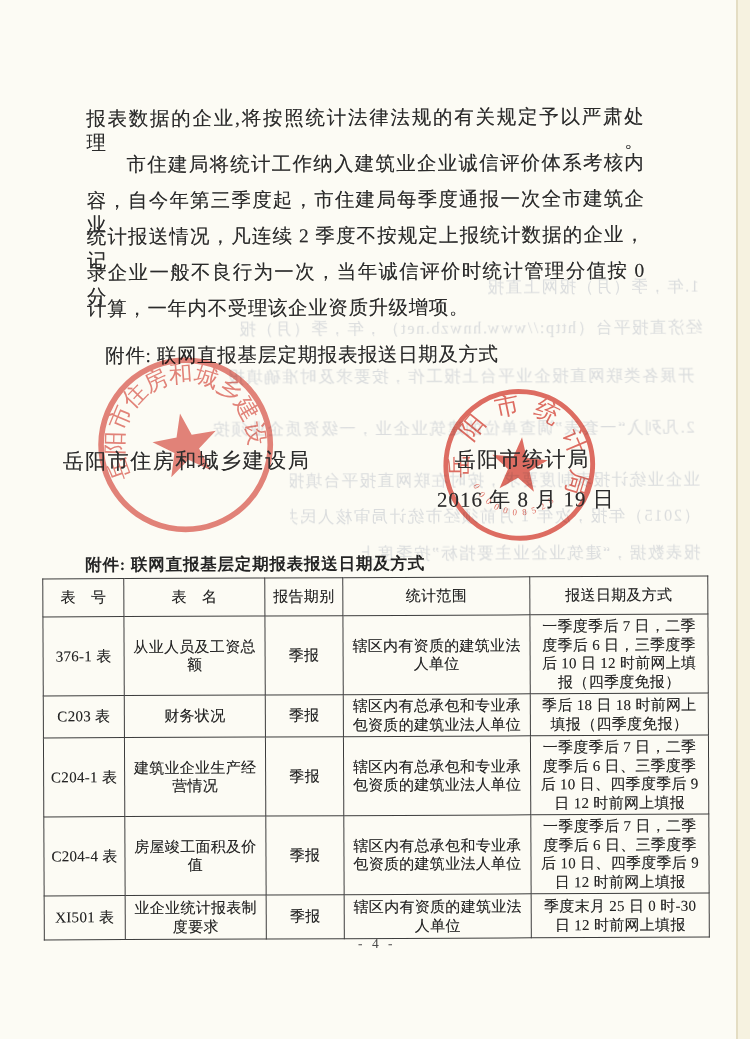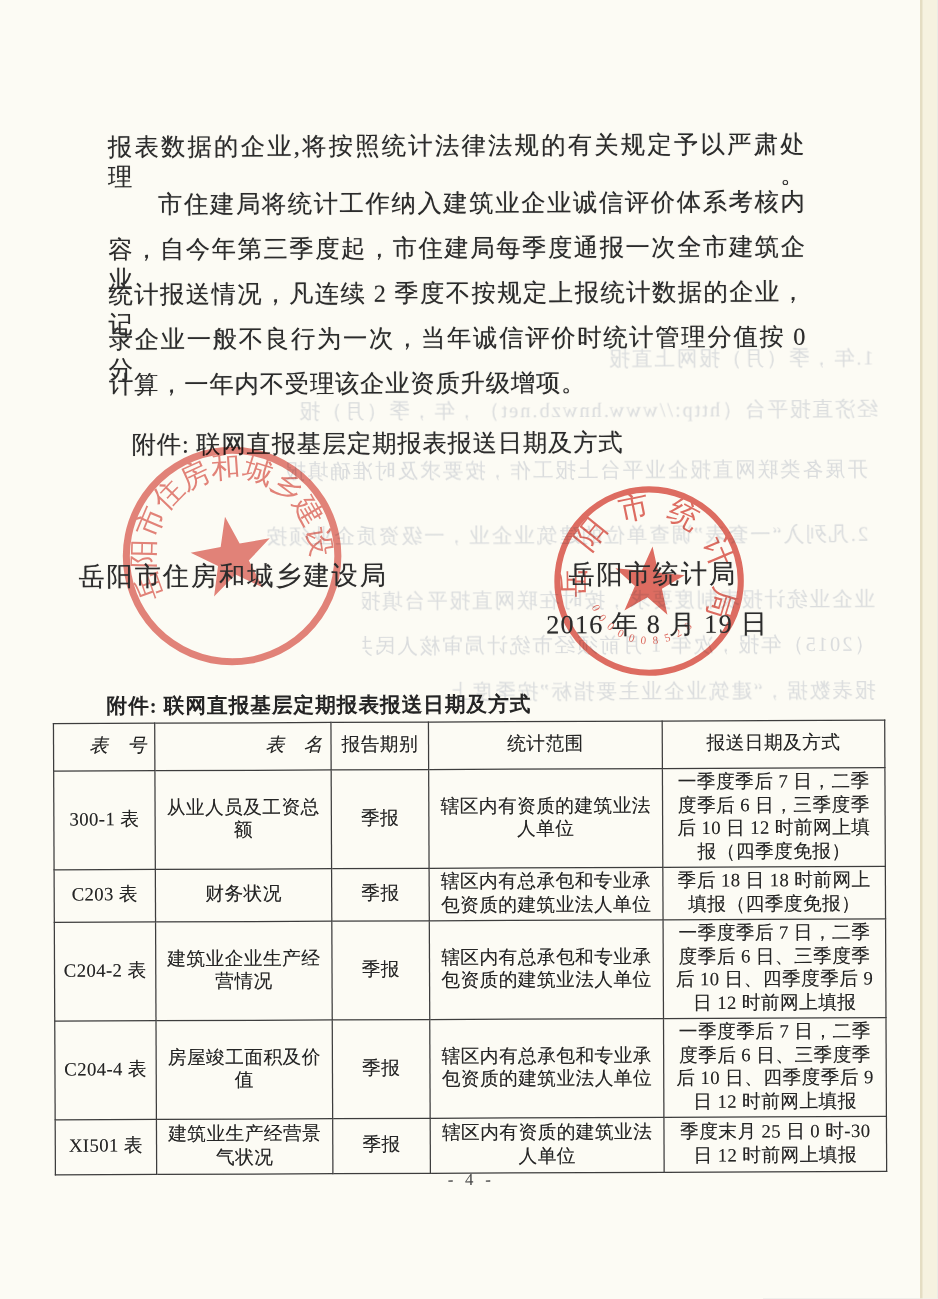--- a/index.html
+++ b/index.html
@@ -52,21 +52,21 @@
   table.report th, table.report td {
     border:1px solid #3d3d3d; padding:2px 6px;
     font-weight:normal; vertical-align:middle;
     line-height:18.5px; letter-spacing:0.3px;
     text-shadow:0 0 0.5px rgba(70,70,70,.5);
     overflow:hidden;
   }
   table.report { border:1.5px solid #3a3a3a; }
   .c-c { text-align:center; }
   .c-l { text-align:center; }
-  th.h-left { text-align:right; padding-left:9px; letter-spacing:1px;font-style:italic; }
+  th.h-left { text-align:center; padding-left:9px; letter-spacing:1px; }
   tr.hr  { height:38px; }
   tr.r0 { height:74px; }
   tr.r1 { height:42px; }
   tr.r2 { height:72px; }
   tr.r3 { height:68px; }
   tr.r4 { height:44px; }
 
   .pagenum {
     position:absolute; left:0; top:936px; width:750px; text-align:center;
     font-size:13.5px; letter-spacing:3px; color:#4a4a4a;
@@ -155,50 +155,50 @@
       </colgroup>
       <tbody>
           <tr class="hr">
         <th class="h-left">表　号</th>
         <th class="h-left">表　名</th>
         <th class="c-c">报告期别</th>
         <th class="c-c">统计范围</th>
         <th class="c-c">报送日期及方式</th>
       </tr>
       <tr class="r0">
-        <td class="c-c">300-1 表</td>
+        <td class="c-c">376-1 表</td>
         <td class="c-c">从业人员及工资总额</td>
         <td class="c-c">季报</td>
         <td class="c-l">辖区内有资质的建筑业法人单位</td>
         <td class="c-l">一季度季后 7 日，二季度季后 6 日，三季度季后 10 日 12 时前网上填报（四季度免报）</td>
       </tr>
       <tr class="r1">
         <td class="c-c">C203 表</td>
         <td class="c-c">财务状况</td>
         <td class="c-c">季报</td>
         <td class="c-l">辖区内有总承包和专业承包资质的建筑业法人单位</td>
         <td class="c-l">季后 18 日 18 时前网上填报（四季度免报）</td>
       </tr>
       <tr class="r2">
-        <td class="c-c">C204-2 表</td>
+        <td class="c-c">C204-1 表</td>
         <td class="c-c">建筑业企业生产经营情况</td>
         <td class="c-c">季报</td>
         <td class="c-l">辖区内有总承包和专业承包资质的建筑业法人单位</td>
         <td class="c-l">一季度季后 7 日，二季度季后 6 日、三季度季后 10 日、四季度季后 9 日 12 时前网上填报</td>
       </tr>
       <tr class="r3">
         <td class="c-c">C204-4 表</td>
         <td class="c-c">房屋竣工面积及价值</td>
         <td class="c-c">季报</td>
         <td class="c-l">辖区内有总承包和专业承包资质的建筑业法人单位</td>
         <td class="c-l">一季度季后 7 日，二季度季后 6 日、三季度季后 10 日、四季度季后 9 日 12 时前网上填报</td>
       </tr>
       <tr class="r4">
         <td class="c-c">XI501 表</td>
-        <td class="c-c">建筑业生产经营景气状况</td>
+        <td class="c-c">业企业统计报表制度要求</td>
         <td class="c-c">季报</td>
         <td class="c-l">辖区内有资质的建筑业法人单位</td>
         <td class="c-l">季度末月 25 日 0 时-30 日 12 时前网上填报</td>
       </tr>
     </tbody>
       </table>
 
     <div class="pagenum">- 4 -</div>
   </div>
 

